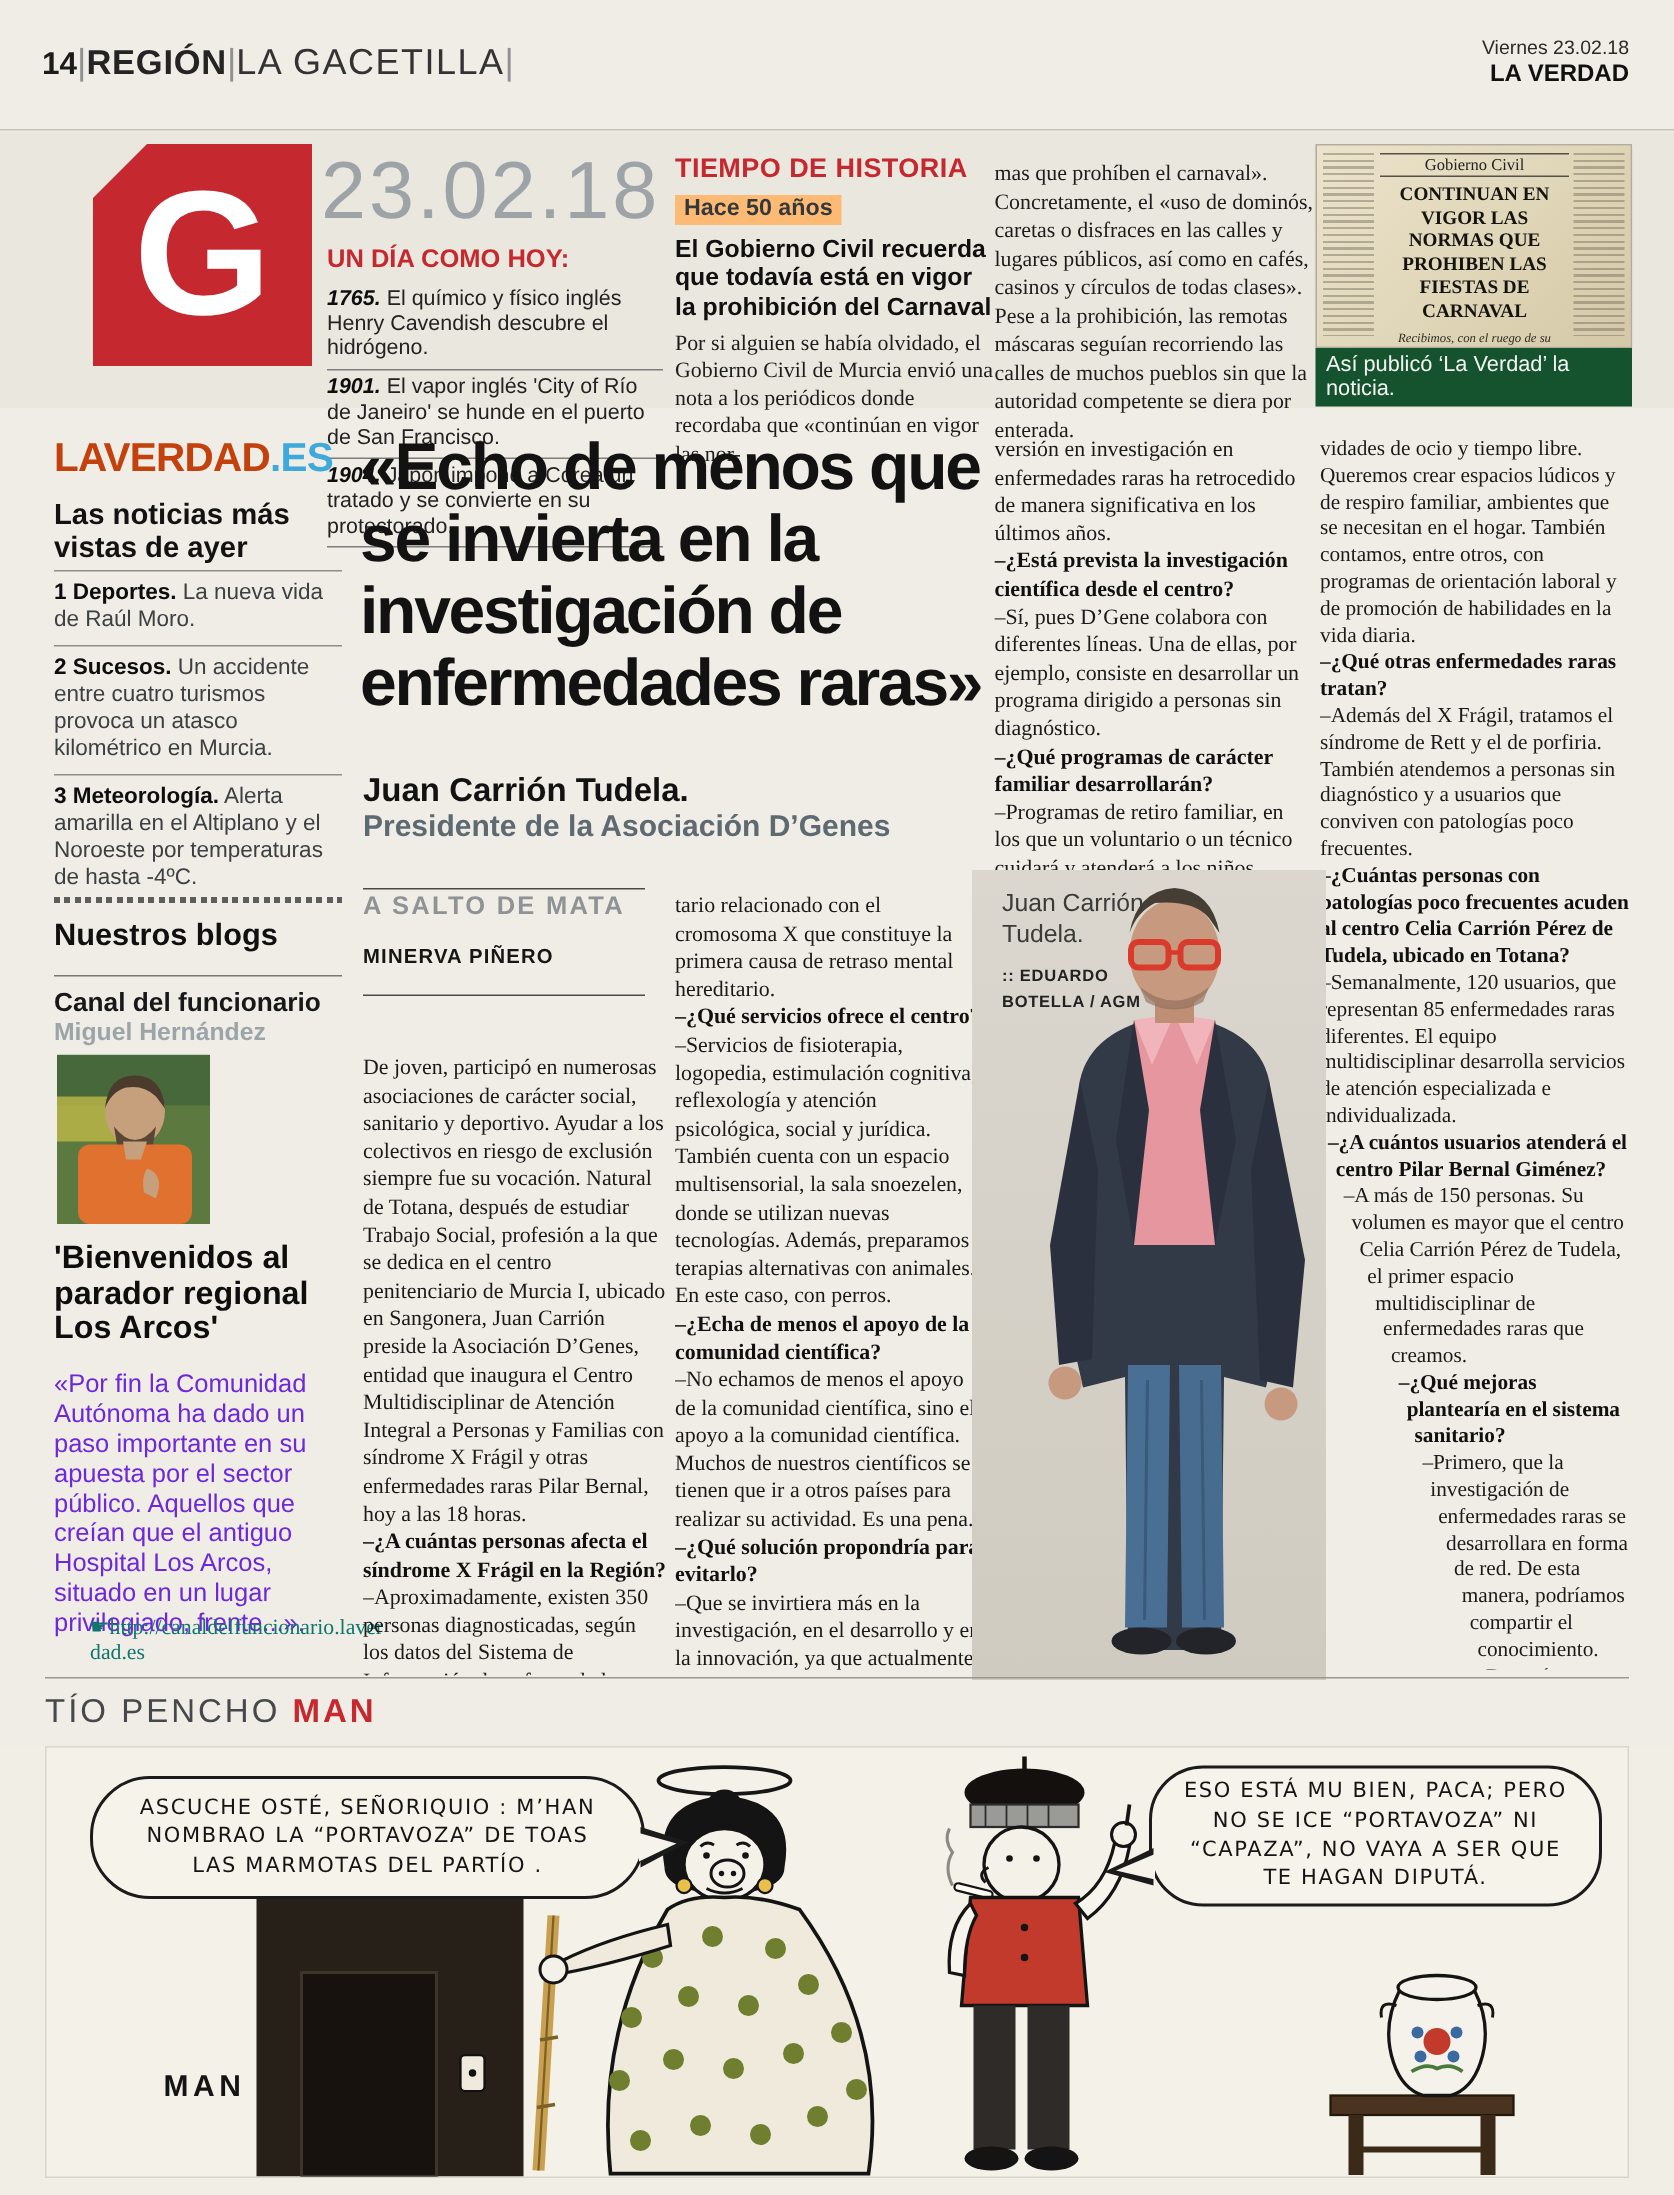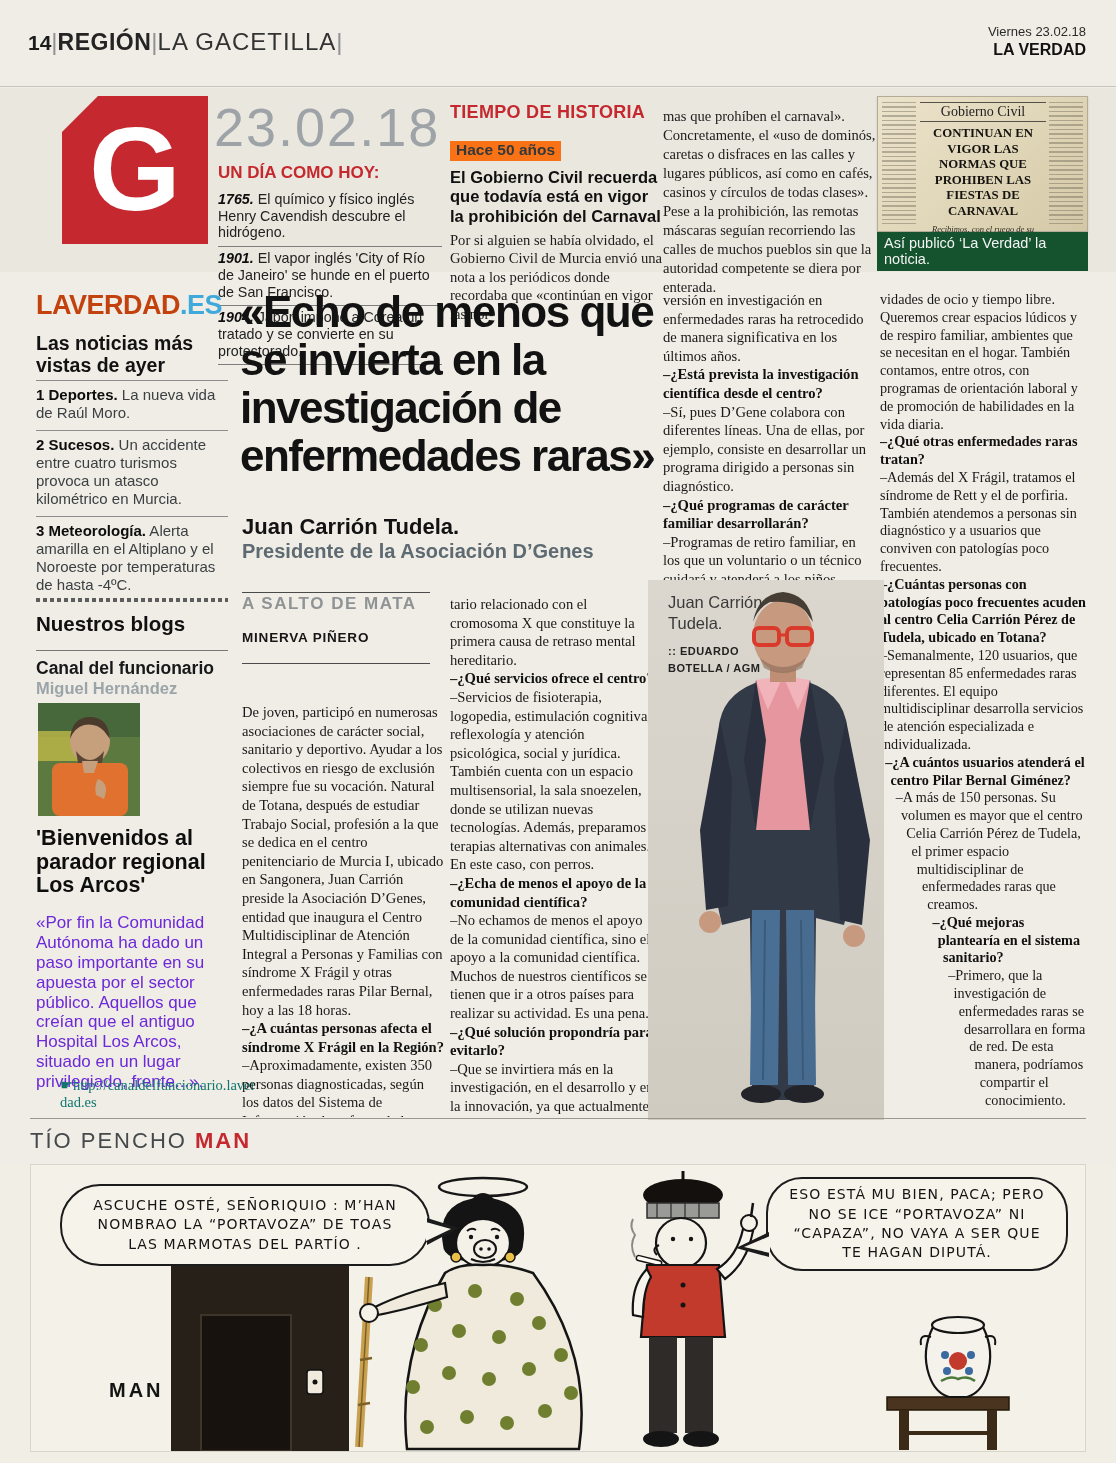--- a/index.html
+++ b/index.html
@@ -28,35 +28,35 @@
     color:#fff;font-weight:bold;font-size:118px;line-height:146px;text-align:center;}
   #bigdate{left:214px;top:96px;font-size:54px;color:#9ea3a7;font-weight:400;letter-spacing:2px;}
   #otd-title{left:218px;top:163px;color:#c5282e;font-weight:bold;font-size:17px;text-align:center;}
   #otd-list{left:218px;top:188px;width:224px;}
   .otd-item{font-size:14.3px;line-height:1.17;color:#222;border-bottom:1px solid #7d7d7d;
     padding:3px 0 5px;}
   .otd-item b{color:#0e0e0e;font-style:italic;}
   
   #th-col{left:450px;top:102px;width:212px;}
   #th-kicker{color:#c5282e;font-weight:bold;font-size:18px;letter-spacing:.3px;}
-  #th-tag{display:inline-block;background:#f97316;color:#35383a;font-weight:bold;
-    font-size:15.5px;padding:0 6px 2px;margin-top:18px;}
+  #th-tag{display:inline-block;background:#fdba74;color:#35383a;font-weight:bold;
+    font-size:15.5px;padding:0 6px 2px;margin-top:7px;}
   #th-head{font-weight:bold;font-size:16.5px;line-height:1.17;margin-top:7px;color:#101010;}
   #th-body{font-family:"Liberation Serif",serif;font-size:14.6px;line-height:1.27;margin-top:5px;color:#1c1c1c;}
   #th-col2{left:663px;top:107px;width:216px;font-family:"Liberation Serif",serif;
     font-size:14.6px;line-height:1.3;color:#1c1c1c;}
   
   #clip{left:877px;top:96px;width:209px;height:134px;
     background:linear-gradient(135deg,#ece3cc,#dcd2b2 70%,#d3c7a6);
     border:1px solid #b4ac98;box-shadow:0 1px 2px rgba(0,0,0,.15);}
   .clip-noise{position:absolute;top:5px;width:34px;height:122px;opacity:.45;
     background:repeating-linear-gradient(#6f6a58 0 1.5px,transparent 1.5px 4.5px);}
   #clip-center{position:absolute;left:42px;top:5px;width:126px;text-align:center;
     font-family:"Liberation Serif",serif;}
-  #clip-header{font-size:14px;color:#222;border-bottom:1px solid #54504a;
+  #clip-header{font-size:11px;color:#222;border-bottom:1px solid #54504a;
     border-top:1px solid #54504a;padding:1px 0;}
   #clip-head{font-weight:bold;font-size:12.8px;line-height:1.22;margin-top:4px;color:#15130f;}
   #clip-sub{font-style:italic;font-size:8.5px;margin-top:4px;color:#2e2b24;line-height:1.3;}
   #clip-caption{left:877px;top:232px;width:211px;box-sizing:border-box;background:#14532d;
     color:#f3f3f3;font-size:14.5px;padding:3px 7px 4px;}
   
   #brand{left:36px;top:290px;font-weight:bold;font-size:27px;letter-spacing:-.5px;}
   #brand .bk{color:#c2410c;}  #brand .bl{color:#3fa9dc;}
   #mv-title{left:36px;top:332px;width:190px;font-weight:bold;font-size:19.5px;line-height:1.14;color:#121212;}
   #mv-list{left:36px;top:380px;width:192px;}

